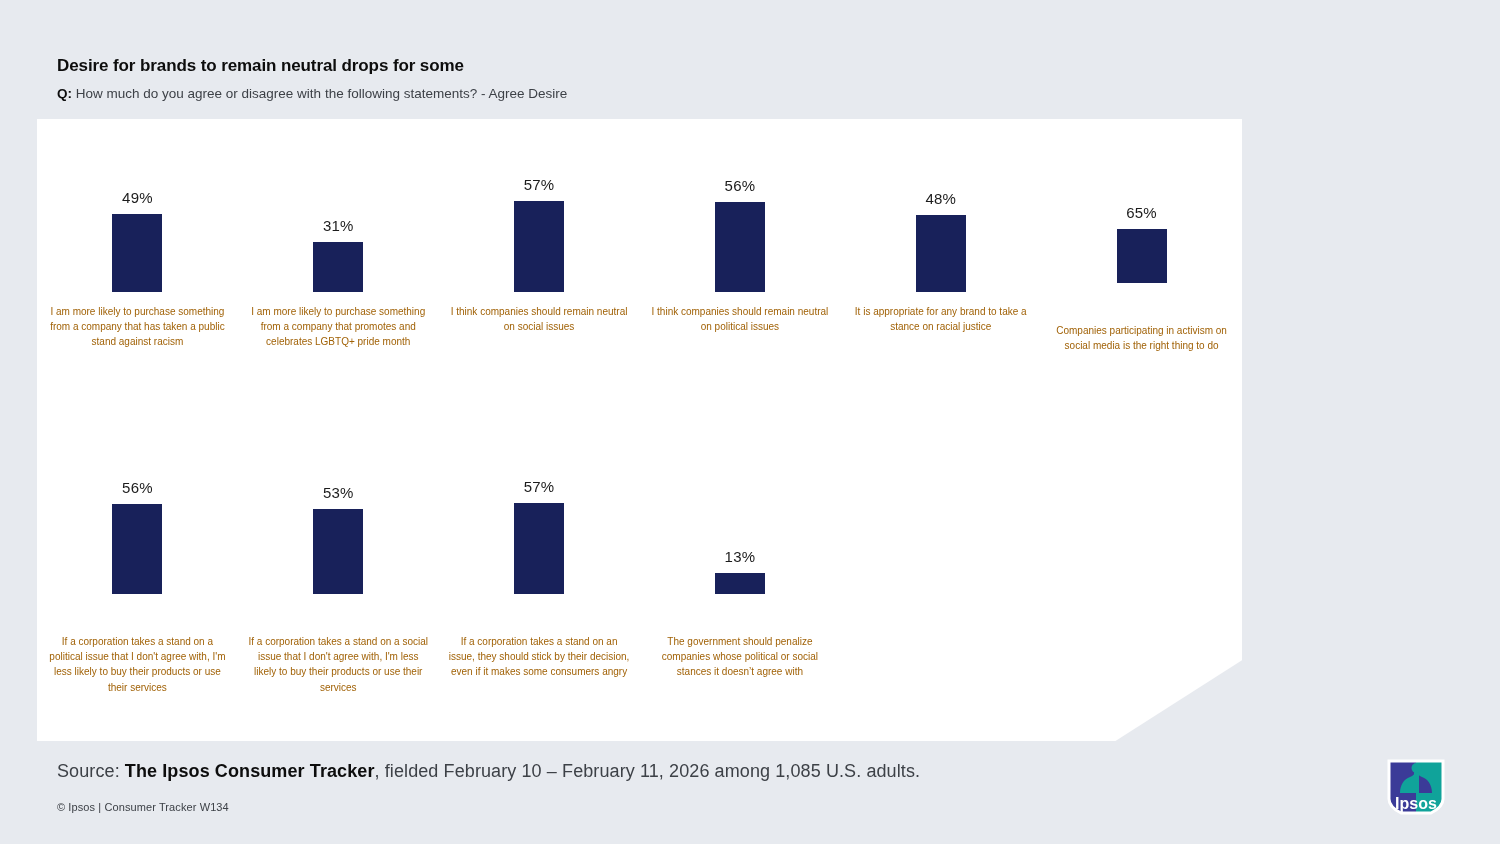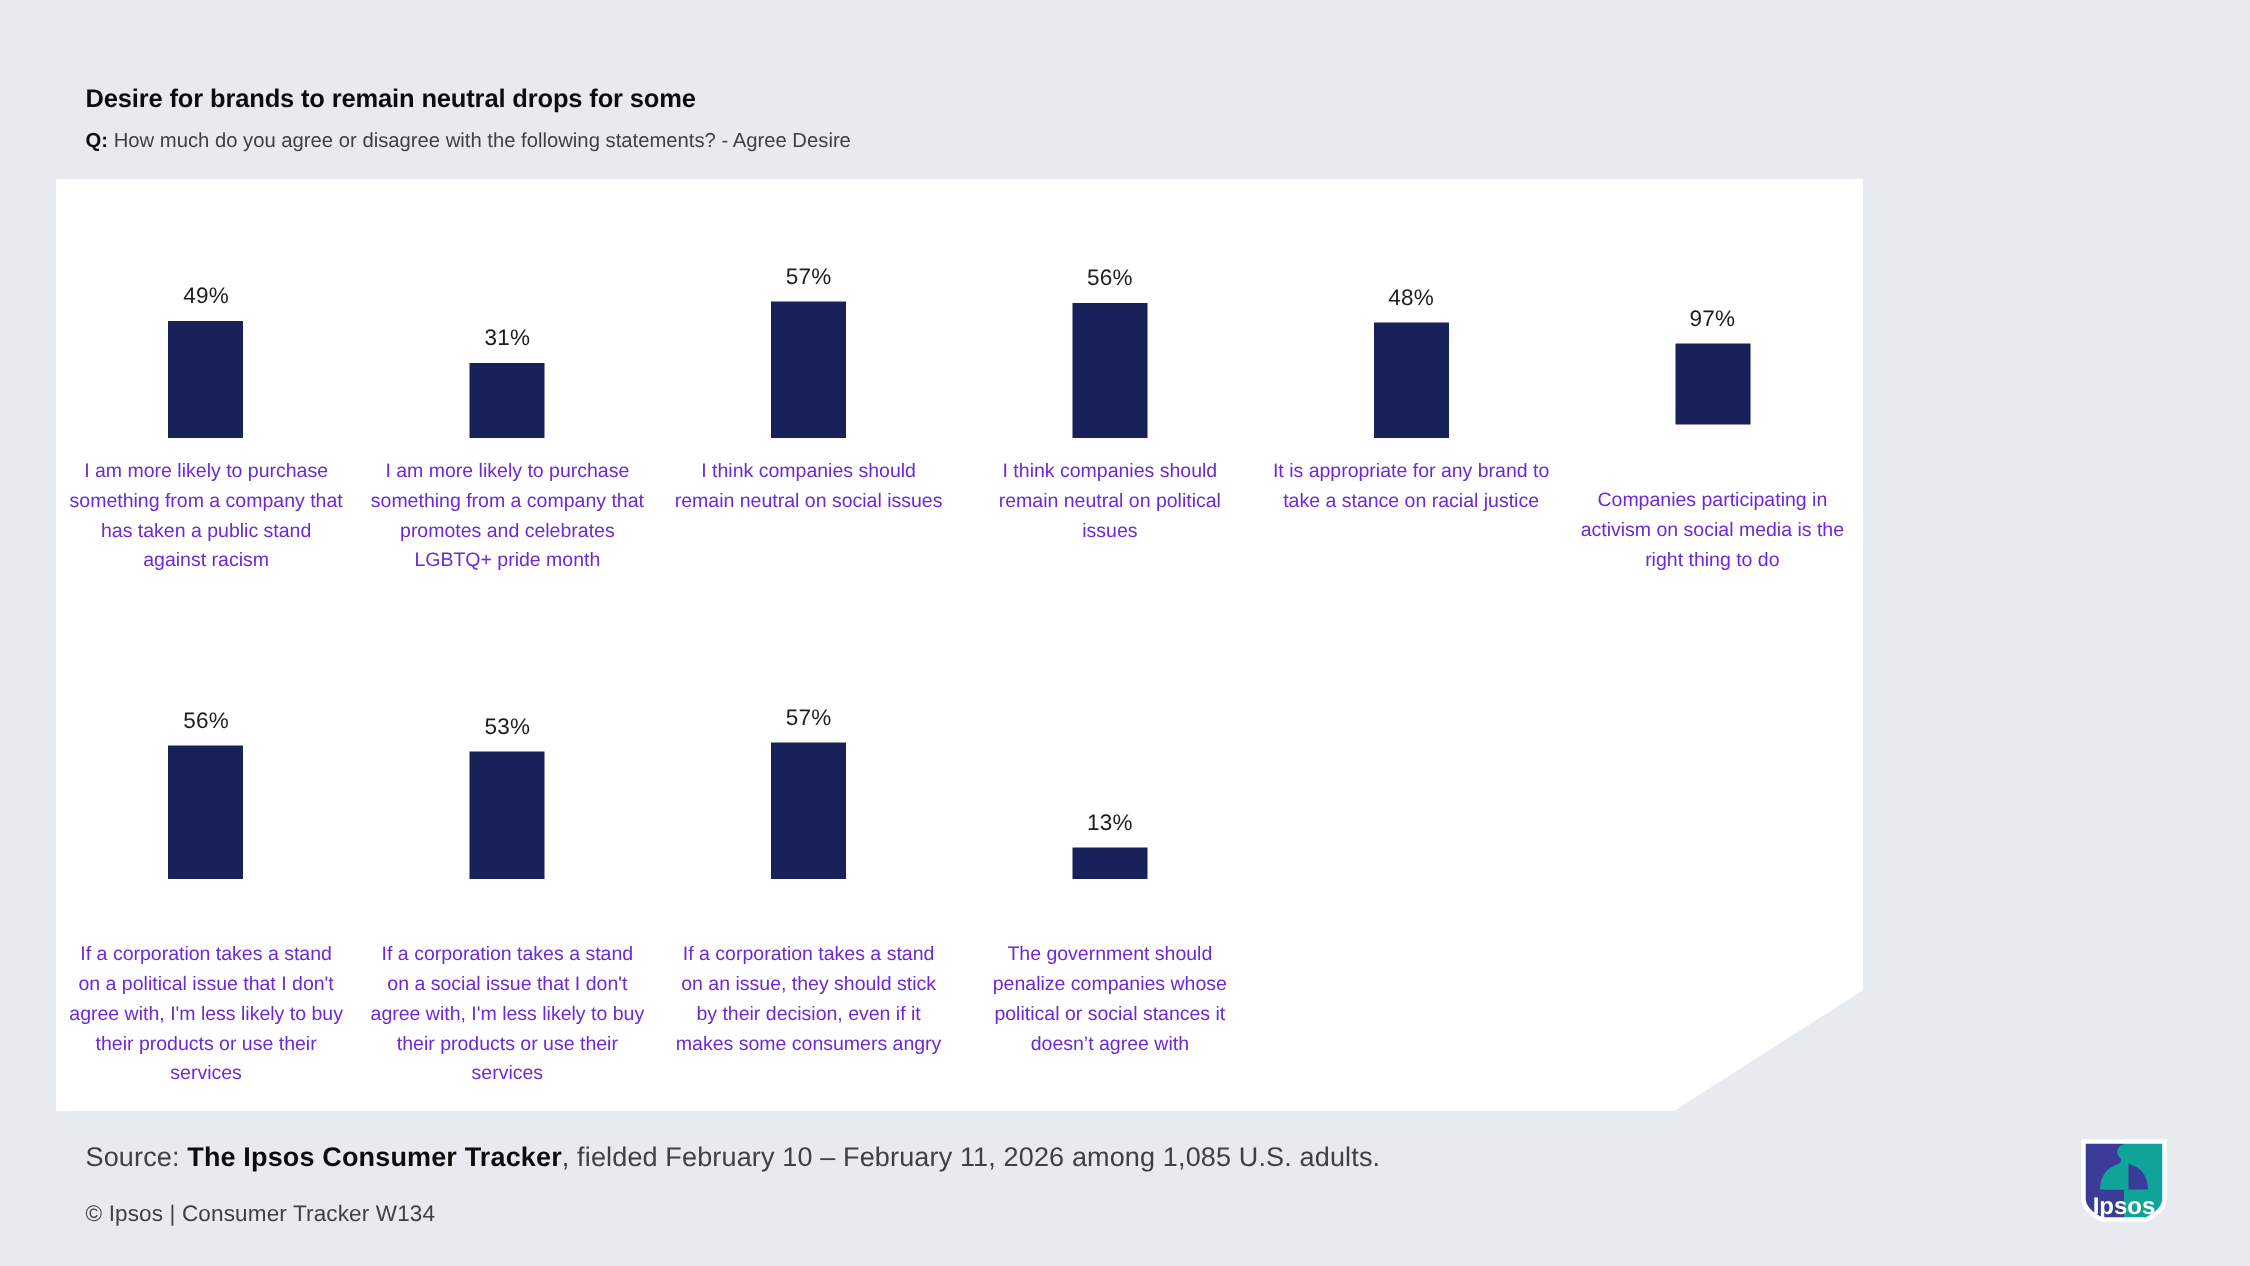--- a/index.html
+++ b/index.html
@@ -54,35 +54,35 @@
   .r2 .bar-zone { height:180px; }
   .bar-value {
     font-size:15px; color:#1c1c1c; line-height:1;
     margin-bottom:9px; letter-spacing:0.2px;
   }
   .bar {
     width:50px; background:#18215a; display:block;
   }
   .cell-label {
     margin-top:12px;
-    font-size:13px; line-height:1.52; color:#6d28d9;
+    font-size:10px; line-height:1.52; color:#a16207;
     text-align:center; max-width:100%;
   }
   .cell.wide .cell-label { max-width:214px;margin-top:40px; }
   .cell.narrow .cell-label { max-width:186px; }
 
   
   .source {
     position:absolute; left:57px; top:761px;
     font-size:18px; color:#3d4147; letter-spacing:0.1px;
   }
   .source b { color:#0d0d0d; font-weight:bold; }
   .copyright {
     position:absolute; left:57px; top:801px;
-    font-size:15px; color:#3d4147; letter-spacing:0.1px;
+    font-size:11px; color:#3d4147; letter-spacing:0.1px;
   }
 
   
   .logo { position:absolute; left:1387px; top:759px; width:58px; height:56px; }
 </style>
 </head>
 <body>
 
 <div class="page">
 
@@ -130,21 +130,21 @@
     <div class="cell r1 narrow">
       <div class="bar-zone">
         <div class="bar-value">48%</div>
         <div class="bar" style="height: 76.8px; background: rgb(24, 33, 90);"></div>
       </div>
       <div class="cell-label">It is appropriate for any brand to take a stance on racial justice</div>
     </div>
 
     <div class="cell r2 wide">
       <div class="bar-zone">
-        <div class="bar-value">97%</div>
+        <div class="bar-value">65%</div>
         <div class="bar" style="height: 54.4px; background: rgb(24, 33, 90);"></div>
       </div>
       <div class="cell-label">Companies participating in activism on social media is the right thing to do</div>
     </div>
 
     <div class="cell r2 wide">
       <div class="bar-zone">
         <div class="bar-value">56%</div>
         <div class="bar" style="height: 89.6px; background: rgb(24, 33, 90);"></div>
       </div>

